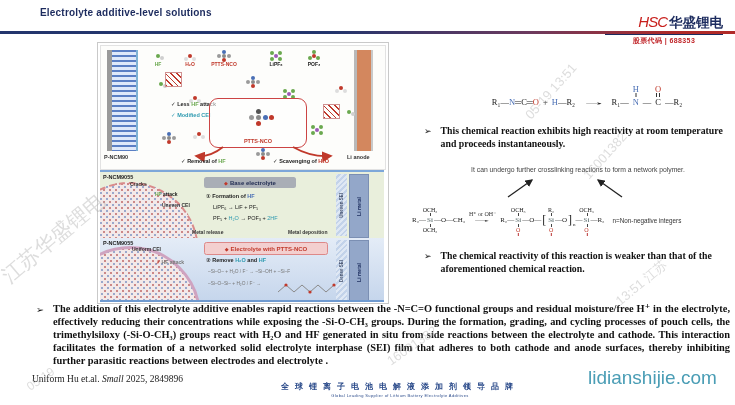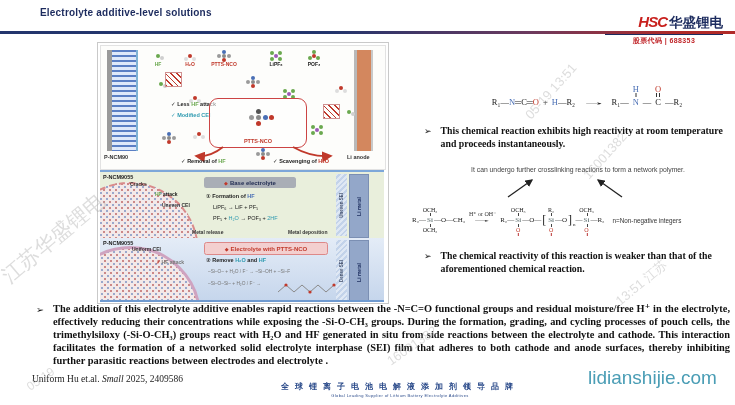--- a/index.html
+++ b/index.html
@@ -7,21 +7,21 @@
          font-family:"Liberation Sans","DejaVu Sans",sans-serif;color:#1a1a1a;}
   .abs{position:absolute;}
   
   .c-k{color:#1a1a1a}.c-b{color:#4a6fb5}.c-r{color:#c0392b}.c-g{color:#6aa84f}
   .c-t{color:#2e9ab0}.c-gray{color:#777}
 
   
   #title{left:20px;top:7px;font-size:10px;font-weight:bold;color:#1c2b5e;letter-spacing:.2px;padding-left:20px;}
   #logo{right:12px;top:4px;width:118px;}
   #logo .row1{display:flex;align-items:baseline;gap:2px;justify-content:flex-end;}
-  #logo-hsc{font-size:15px;font-weight:bold;font-style:italic;color:#c8201d;letter-spacing:-1px;}
+  #logo-hsc{font-size:15px;font-weight:normal;font-style:italic;color:#c8201d;letter-spacing:-1px;}
   #logo-cn{font-size:13.5px;font-weight:bold;color:#1c2b5e;margin-top:10px;}
   #logo-line{height:2px;background:#1c2b5e;margin:1px 0 1px 0;}
   #logo-stock{font-size:7px;font-weight:bold;color:#c02428;text-align:center;letter-spacing:.4px;}
   #header-rule{left:0;top:31px;width:735px;height:2.5px;
     background:linear-gradient(90deg,#23356d 0%,#23356d 45%,#6c3a5e 72%,#b02a28 92%,#b02a28 100%);}
 
   
   #figure{left:97px;top:42px;width:290px;height:260px;background:#fff;border:1px solid #c9c9c9;}
   .panel{position:absolute;overflow:hidden;}
   #panelA{left:2px;top:2px;width:284px;height:123px;background:#fdfdfb;border:1px solid #e2e2e2;}
@@ -325,21 +325,21 @@
   </div>
 
   <div class="abs bullet" id="bullet3">
     <span class="mk" data-bind="bottom.marker">➢</span>
     <span data-bind="bottom.text">The addition of this electrolyte additive enables rapid reactions between the -N=C=O functional groups and residual moisture/free H⁺ in the electrolyte, effectively reducing their concentrations while exposing the -Si-O-CH₃ groups. During the formation, grading, and cycling processes of pouch cells, the trimethylsiloxy (-Si-O-CH₃) groups react with H₂O and HF generated in situ from side reactions between the electrolyte and cathode. This interaction facilitates the formation of a networked solid electrolyte interphase (SEI) film that adheres to both cathode and anode surfaces, thereby inhibiting further parasitic reactions between electrodes and electrolyte .</span>
   </div>
 
   <div class="abs" id="citation">
     <span data-bind="citation.authors">Uniform Hu et.al.</span>
     <span class="it" data-bind="citation.journal">Small</span>
-    <span data-bind="citation.rest">2025, 2409586</span>
+    <span data-bind="citation.rest">2025, 2849896</span>
   </div>
 
   <div class="abs" id="footer-brand">
     <div id="footer-zh" data-bind="footer.zh">全球锂离子电池电解液添加剂领导品牌</div>
     <div id="footer-en" data-bind="footer.en">Global Leading Supplier of Lithium Battery Electrolyte Additives</div>
   </div>
 
   <div class="abs" id="site" data-bind="footer.site">lidianshijie.com</div>
 
   <div class="wm wm1" data-bind="watermarks.wm1">江苏华盛锂电</div>

